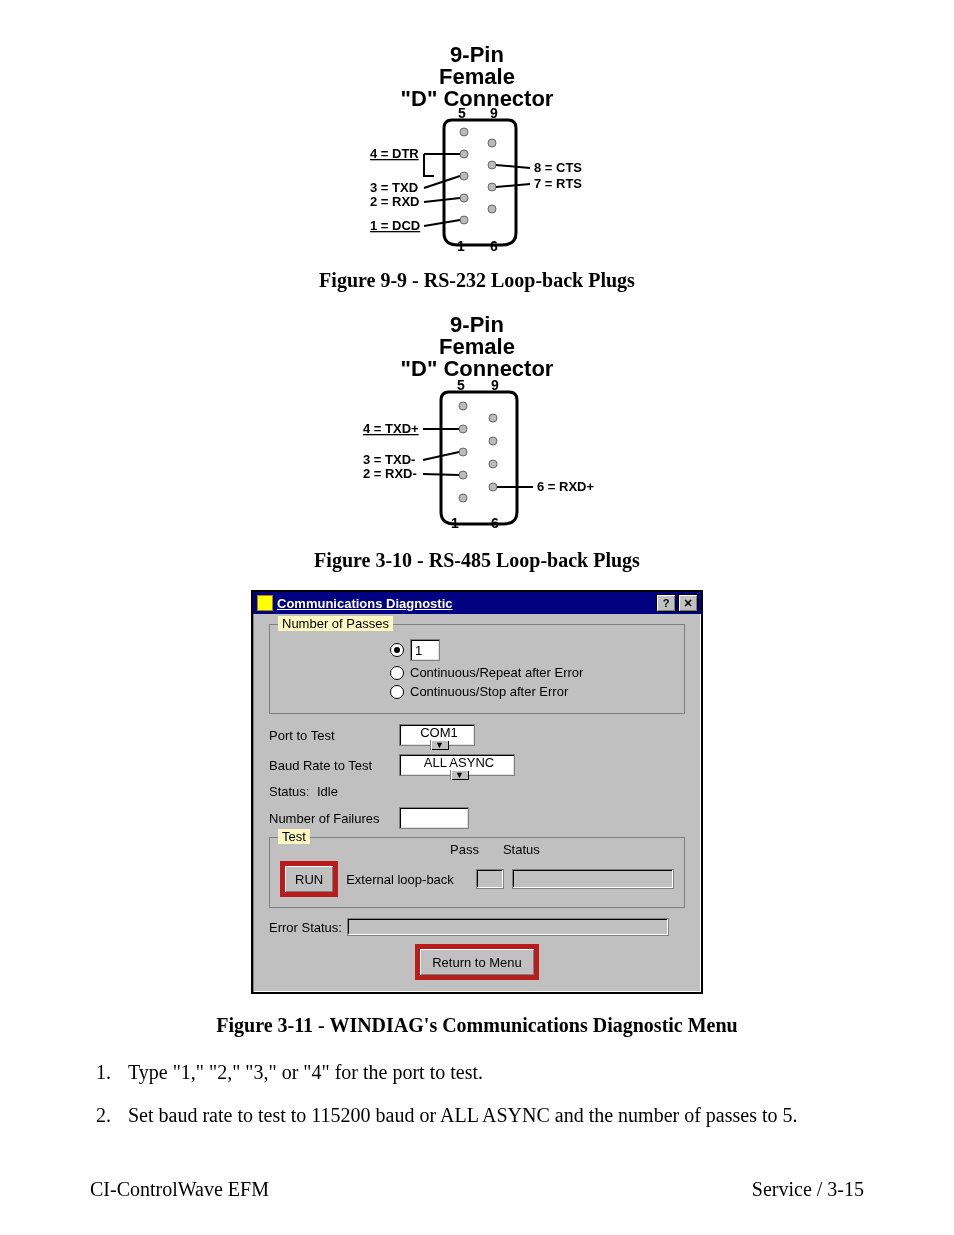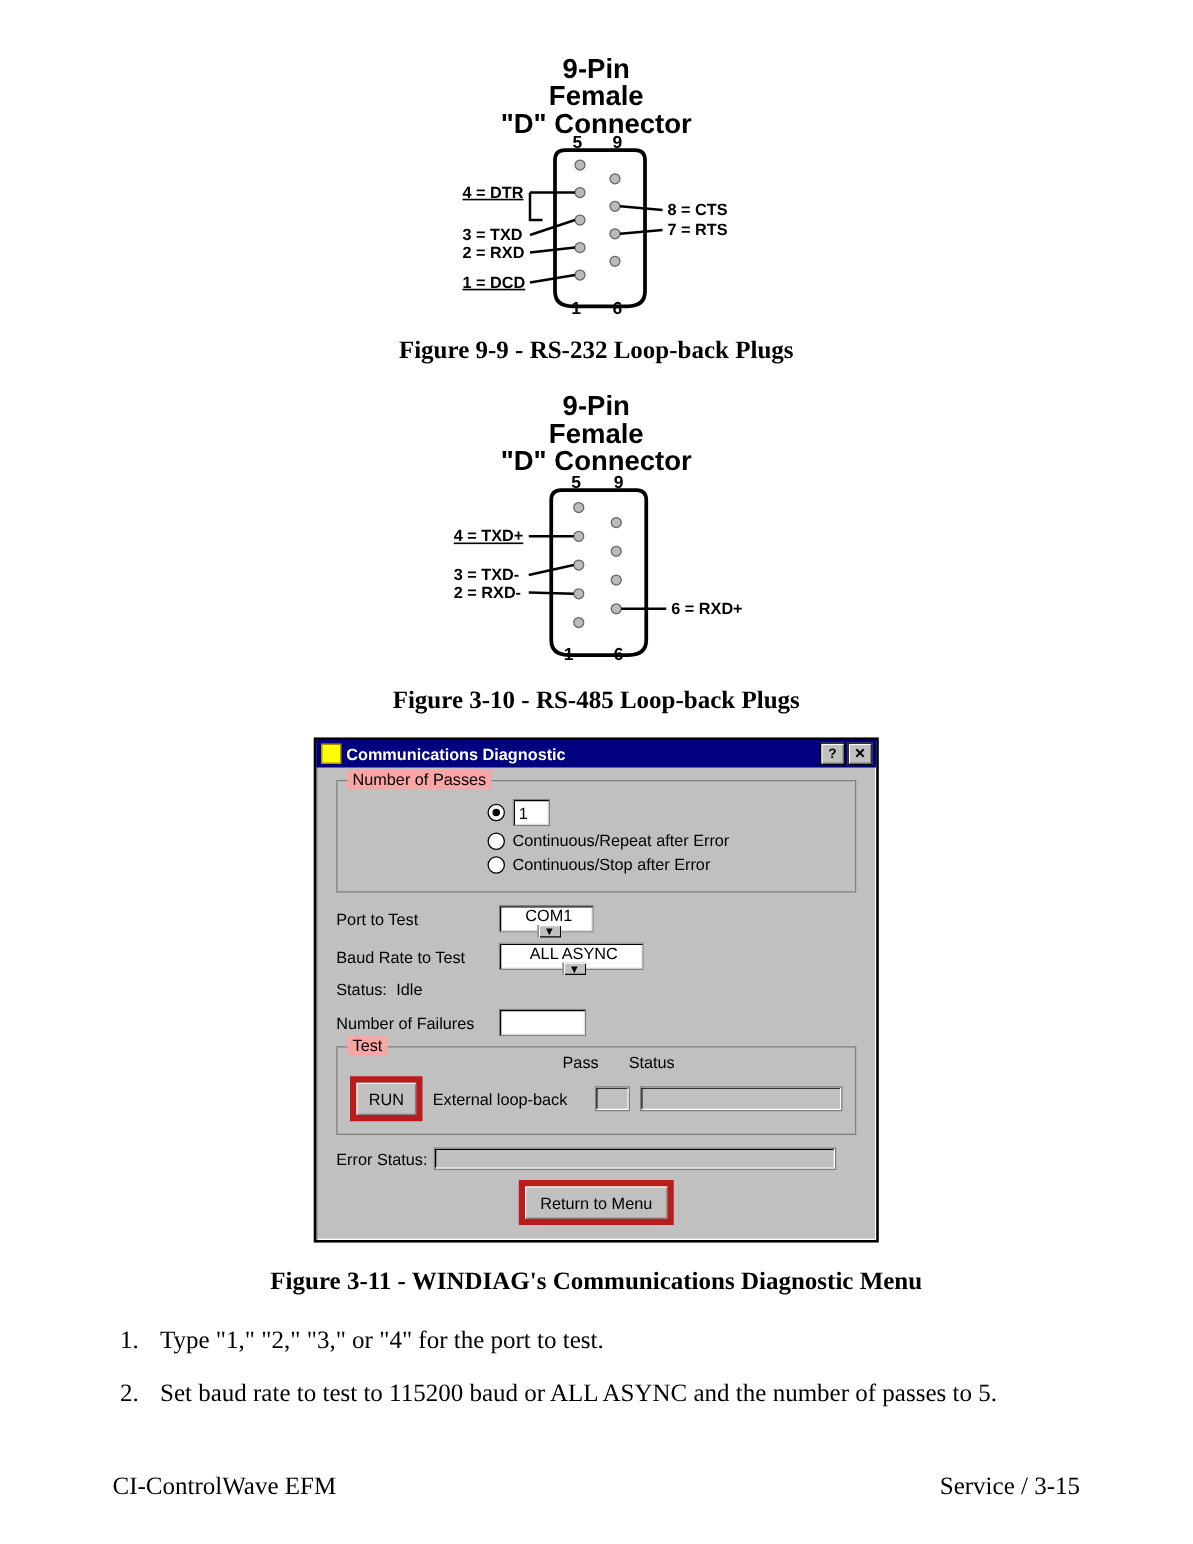--- a/index.html
+++ b/index.html
@@ -54,21 +54,21 @@
   .titlebar {
     background: #000080;
     color: #fff;
     font-weight: bold;
     height: 22px;
     display: flex;
     align-items: center;
     padding: 0 3px 0 4px;
     justify-content: space-between;
   }
-  .titlebar .t-left { display: flex; align-items: center; gap: 4px; }
+  .titlebar .t-left { display: flex; align-items: center; gap: 4px; text-decoration: underline; }
   .titlebar .t-btns { display: flex; gap: 2px; }
   .tbtn {
     width: 18px; height: 16px;
     background: #c0c0c0;
     border: 1px solid #000;
     box-shadow: 1px 1px 0 #fff inset, -1px -1px 0 #808080 inset;
     font-family: Arial;
     font-size: 11px;
     font-weight: bold;
     color: #000;
@@ -78,21 +78,21 @@
   .dlg-body { padding: 10px 16px 12px 16px; }
   .groupbox {
     border: 1px solid #808080;
     position: relative;
     padding: 10px 10px 10px 10px;
     margin-bottom: 10px;
   }
   .groupbox > .legend {
     position: absolute;
     top: -9px; left: 8px;
-    background: #fca5a5;
+    background: #fef9c3;
     padding: 0 4px;
     font-size: 13px;
   }
   .radio-row { display: flex; align-items: center; gap: 6px; margin: 4px 0 4px 110px; }
   .radio {
     width: 12px; height: 12px; border-radius: 50%;
     border: 1px solid #000; background: #fff;
     display: inline-flex; align-items: center; justify-content: center;
   }
   .radio .dot { width: 6px; height: 6px; border-radius: 50%; background: #000; }

